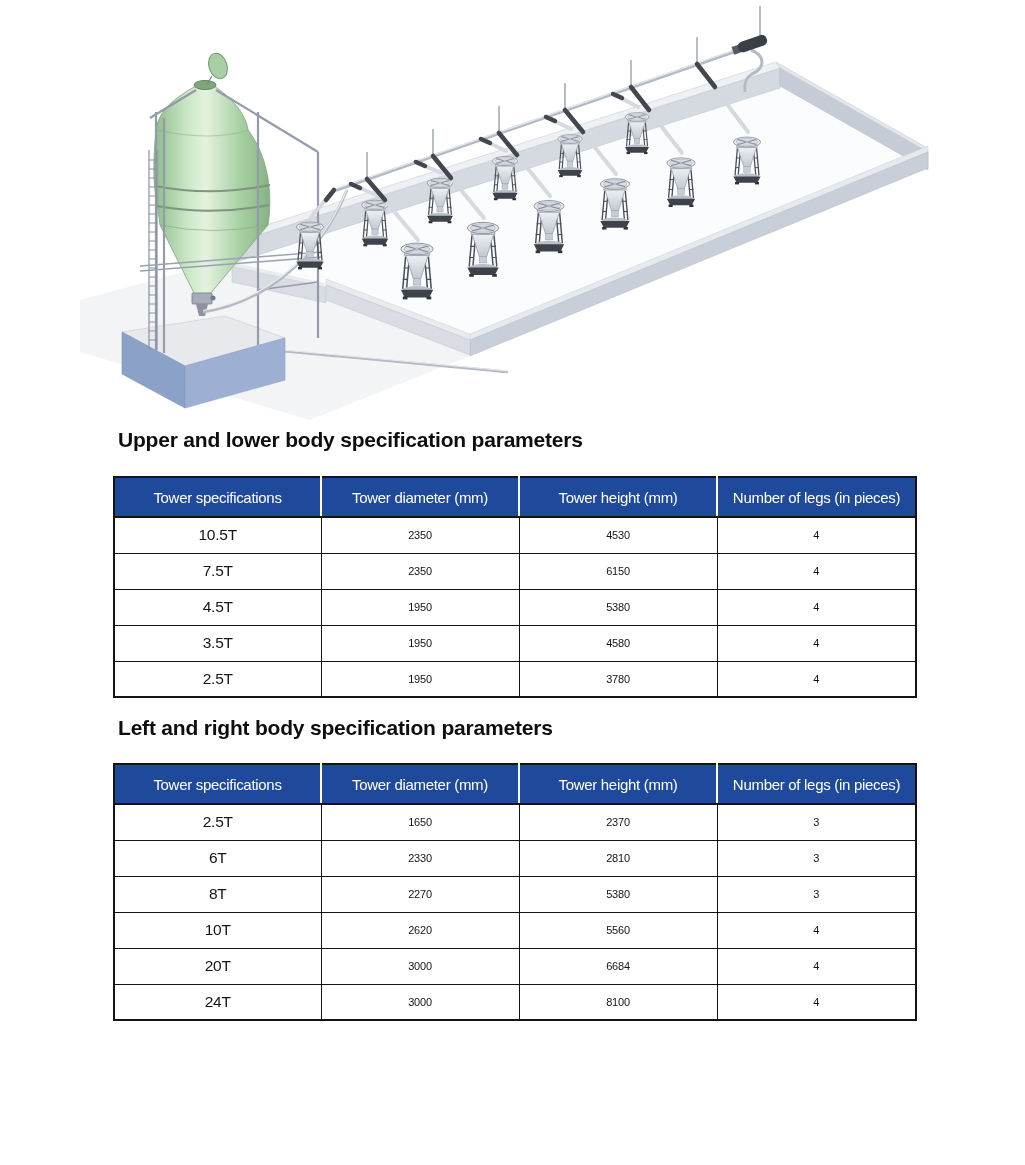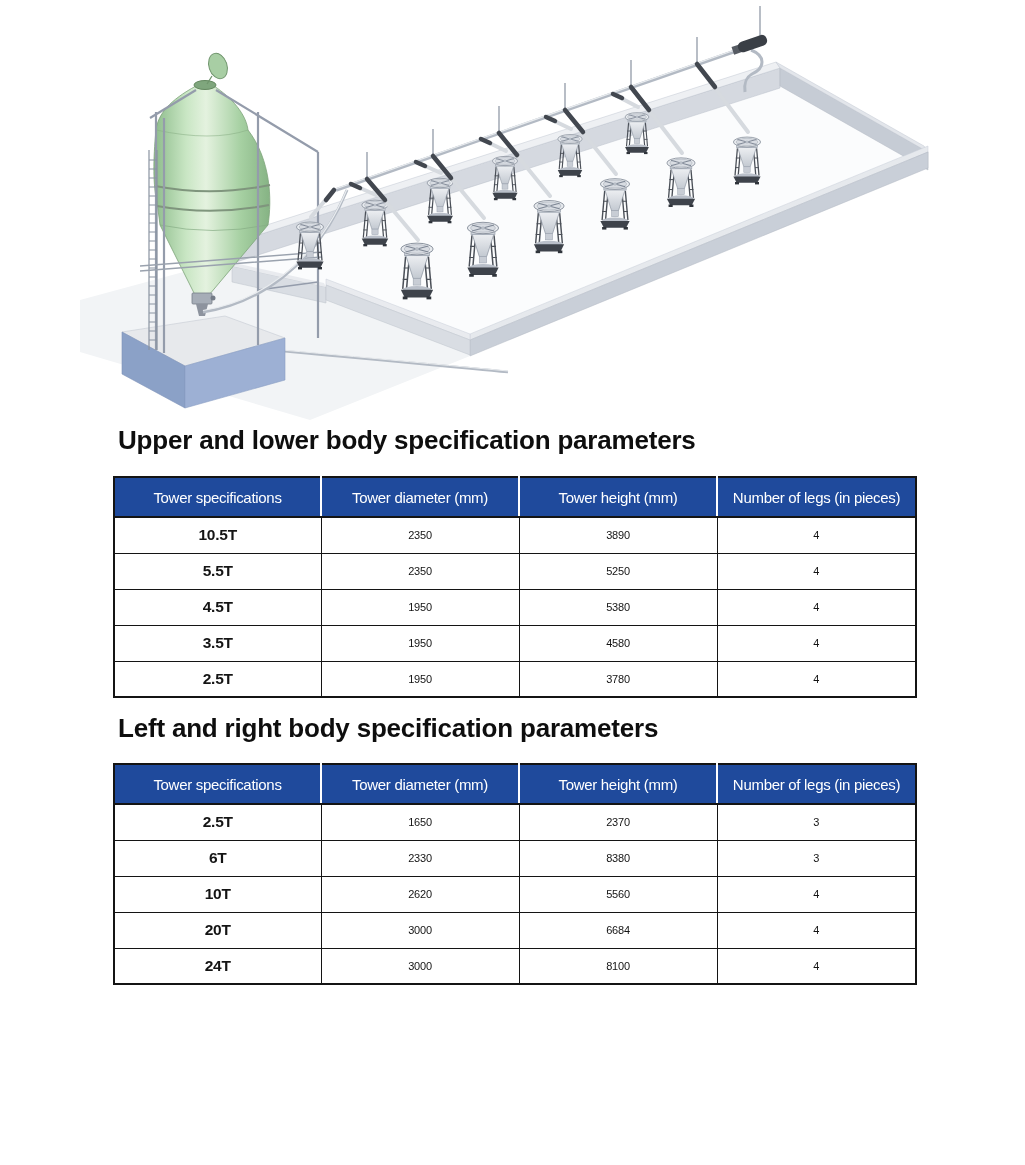--- a/index.html
+++ b/index.html
@@ -9,21 +9,21 @@
     --bg:#ffffff;
   }
   *{margin:0;padding:0;box-sizing:border-box;}
   html,body{background:var(--bg);}
   body{
     width:1025px;height:1165px;overflow:hidden;position:relative;
     font-family:"Liberation Sans", sans-serif;color:var(--text);
   }
   .illustration{display:block;width:1025px;height:420px;}
   .section-title{
-    font-size:26px;font-weight:bold;letter-spacing:-0.2px;color:#0e0e0e;
+    font-size:21px;font-weight:bold;letter-spacing:-0.2px;color:#0e0e0e;
     margin:8px 0 0 118px;line-height:24px;
   }
   table.spec{
     border-collapse:collapse;table-layout:fixed;width:802px;
     margin:24px 0 0 113px;border:2px solid var(--border);
   }
   table.spec col.c1{width:207px;}
   table.spec col.c2{width:198px;}
   table.spec col.c3{width:198px;}
   table.spec col.c4{width:199px;}
@@ -31,21 +31,21 @@
     background:var(--accent);color:#fff;font-weight:normal;
     font-size:15px;letter-spacing:-0.3px;height:40px;
     border-right:2px solid #fff;border-bottom:2px solid var(--border);
     text-align:center;vertical-align:middle;overflow:hidden;white-space:nowrap;
   }
   table.spec th:last-child{border-right:none;text-align:center;}
   table.spec td{
     border:1px solid var(--border);height:36px;text-align:center;
     vertical-align:middle;font-size:11px;letter-spacing:-0.2px;color:var(--text);
   }
-  table.spec td:first-child{font-weight:bold;font-size:15.5px;}
+  table.spec td:first-child{font-weight:normal;font-size:15.5px;}
   .sec2 .section-title{margin-top:18px;}
   .sec2 table.spec{margin-top:23px;}
 </style>
 </head>
 <body>
 
 <svg class="illustration" viewBox="0 0 1025 420" aria-hidden="true">
   <defs>
     <linearGradient id="siloG" x1="0" y1="0" x2="1" y2="0">
       <stop offset="0" stop-color="#8cbb8a"></stop>
@@ -255,27 +255,27 @@
           <th>Tower specifications</th>
           <th>Tower diameter (mm)</th>
           <th>Tower height (mm)</th>
           <th>Number of legs (in pieces)</th>
         </tr>
       </thead>
       <tbody>
         <tr>
           <td>10.5T</td>
           <td>2350</td>
-          <td>3890</td>
-          <td>4</td>
-        </tr>
-        <tr>
-          <td>5.5T</td>
+          <td>4530</td>
+          <td>4</td>
+        </tr>
+        <tr>
+          <td>7.5T</td>
           <td>2350</td>
-          <td>5250</td>
+          <td>6150</td>
           <td>4</td>
         </tr>
         <tr>
           <td>4.5T</td>
           <td>1950</td>
           <td>5380</td>
           <td>4</td>
         </tr>
         <tr>
           <td>3.5T</td>
@@ -313,21 +313,27 @@
       <tbody>
         <tr>
           <td>2.5T</td>
           <td>1650</td>
           <td>2370</td>
           <td>3</td>
         </tr>
         <tr>
           <td>6T</td>
           <td>2330</td>
-          <td>8380</td>
+          <td>2810</td>
+          <td>3</td>
+        </tr>
+        <tr>
+          <td>8T</td>
+          <td>2270</td>
+          <td>5380</td>
           <td>3</td>
         </tr>
         <tr>
           <td>10T</td>
           <td>2620</td>
           <td>5560</td>
           <td>4</td>
         </tr>
         <tr>
           <td>20T</td>

